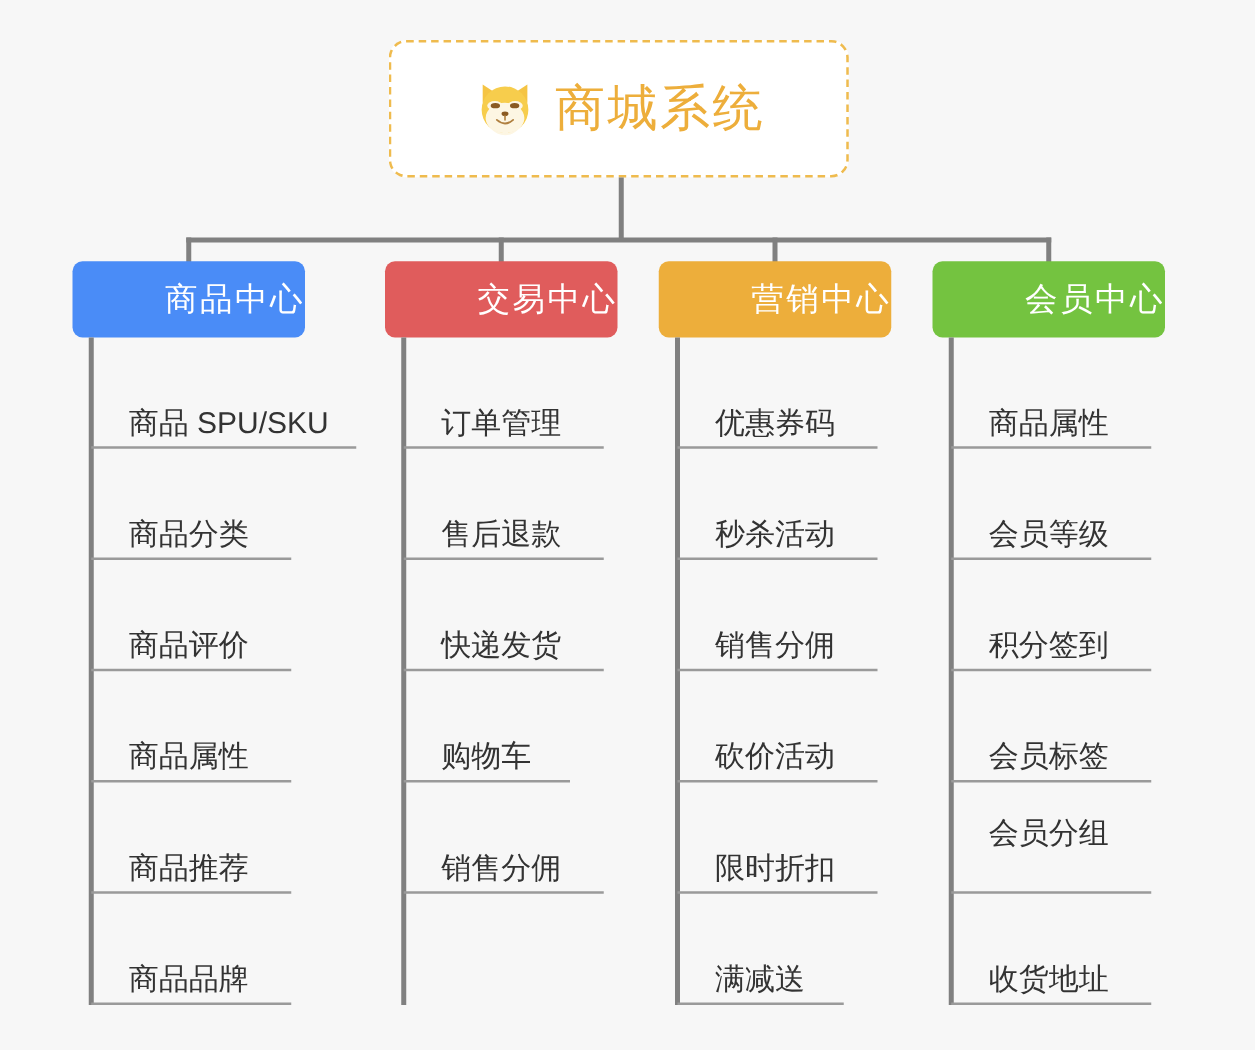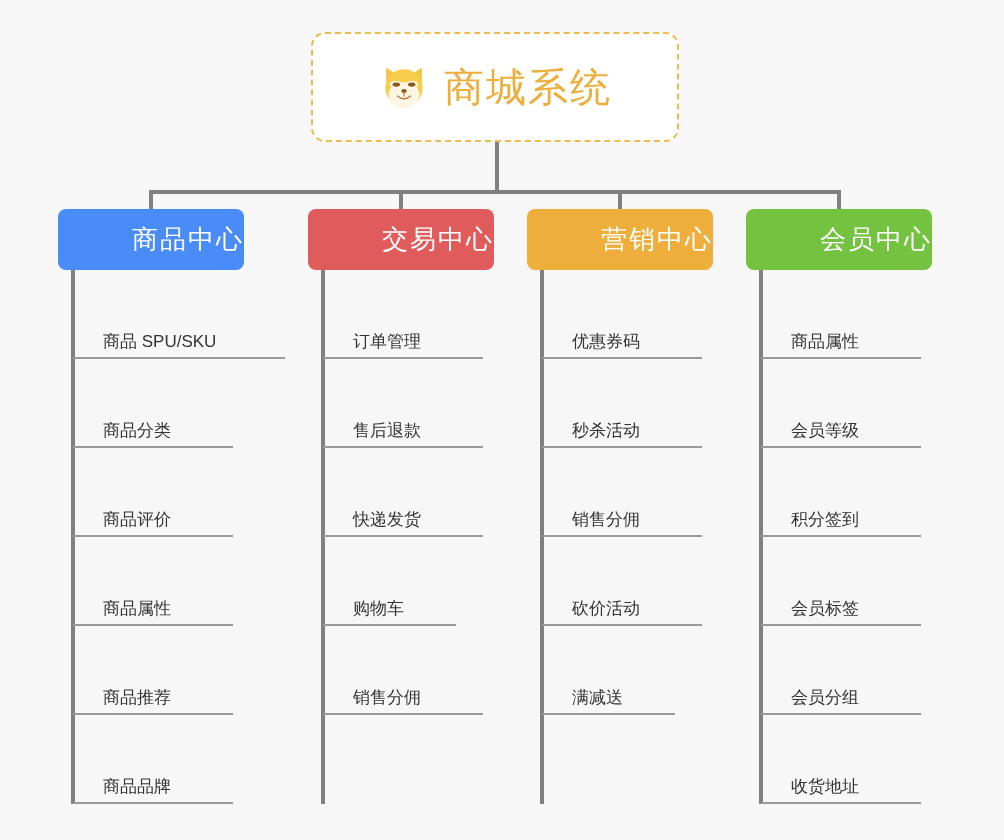--- a/index.html
+++ b/index.html
@@ -95,21 +95,21 @@
   }
   .leaf {
     height: 89px;
     box-sizing: border-box;
     display: flex;
     align-items: flex-end;
     justify-content: flex-start;
     border-bottom: 2px solid #9a9a9a;
   }
   .leaf-label {
-    font-size: 17px;
+    font-size: 24px;
     color: #333333;
     line-height: 1.05;
     padding: 0 12px 6px 30px;
     white-space: nowrap;
   }
 
   
   .branch-0 { left: 58px; }
   .branch-0 .branch-head { width: 186px; }
   .branch-0 .leaf-list   { width: 212px; }
@@ -227,20 +227,23 @@
       </li>
       <li class="leaf" style="width:160px;">
         <span class="leaf-label">秒杀活动</span>
       </li>
       <li class="leaf" style="width:160px;">
         <span class="leaf-label">销售分佣</span>
       </li>
       <li class="leaf" style="width:160px;">
         <span class="leaf-label">砍价活动</span>
       </li>
+      <li class="leaf" style="width:160px;">
+        <span class="leaf-label">限时折扣</span>
+      </li>
       <li class="leaf" style="width:133px;">
         <span class="leaf-label">满减送</span>
       </li>
     </ul>
   </div>
 
   <div class="branch branch-3">
     <div class="branch-head" style="background:#74c340;">
       <span>会员中心</span>
     </div>
@@ -251,21 +254,21 @@
       </li>
       <li class="leaf" style="width:160px;">
         <span class="leaf-label">会员等级</span>
       </li>
       <li class="leaf" style="width:160px;">
         <span class="leaf-label">积分签到</span>
       </li>
       <li class="leaf" style="width:160px;">
         <span class="leaf-label">会员标签</span>
       </li>
-      <li class="leaf" style="width:160px;">
+      <li class="leaf" style="width:160px;align-items:center;">
         <span class="leaf-label">会员分组</span>
       </li>
       <li class="leaf" style="width:160px;">
         <span class="leaf-label">收货地址</span>
       </li>
     </ul>
   </div>
 
 </div>
 

